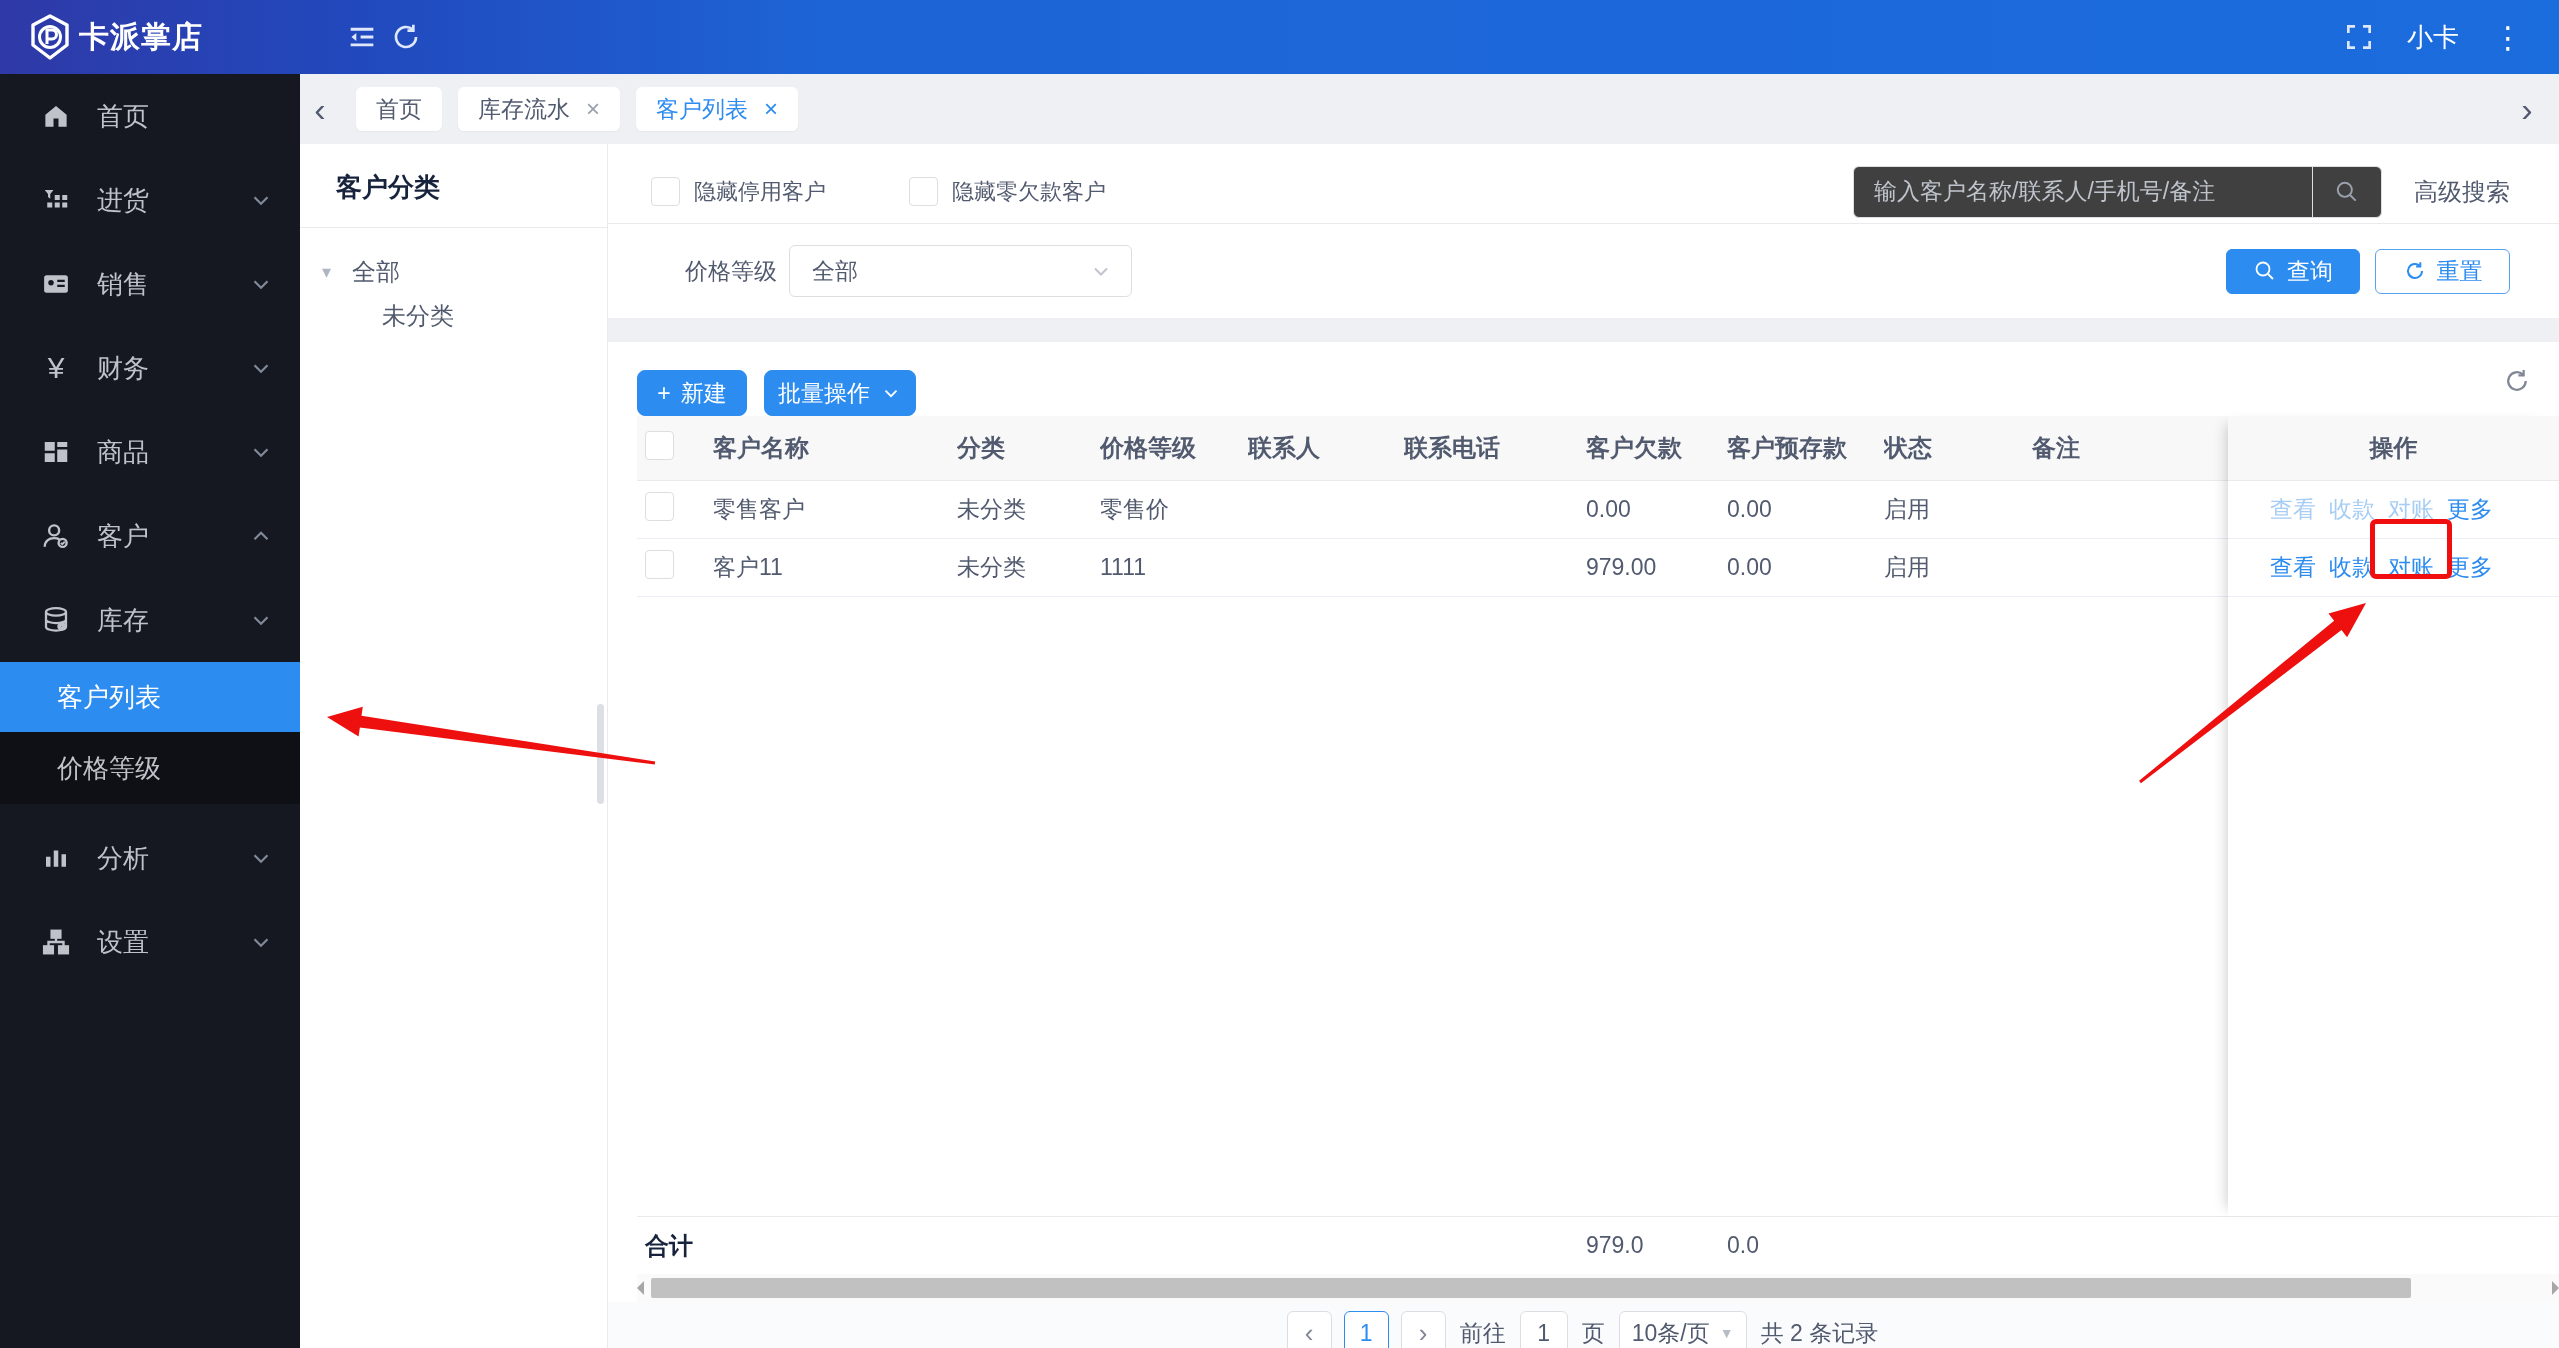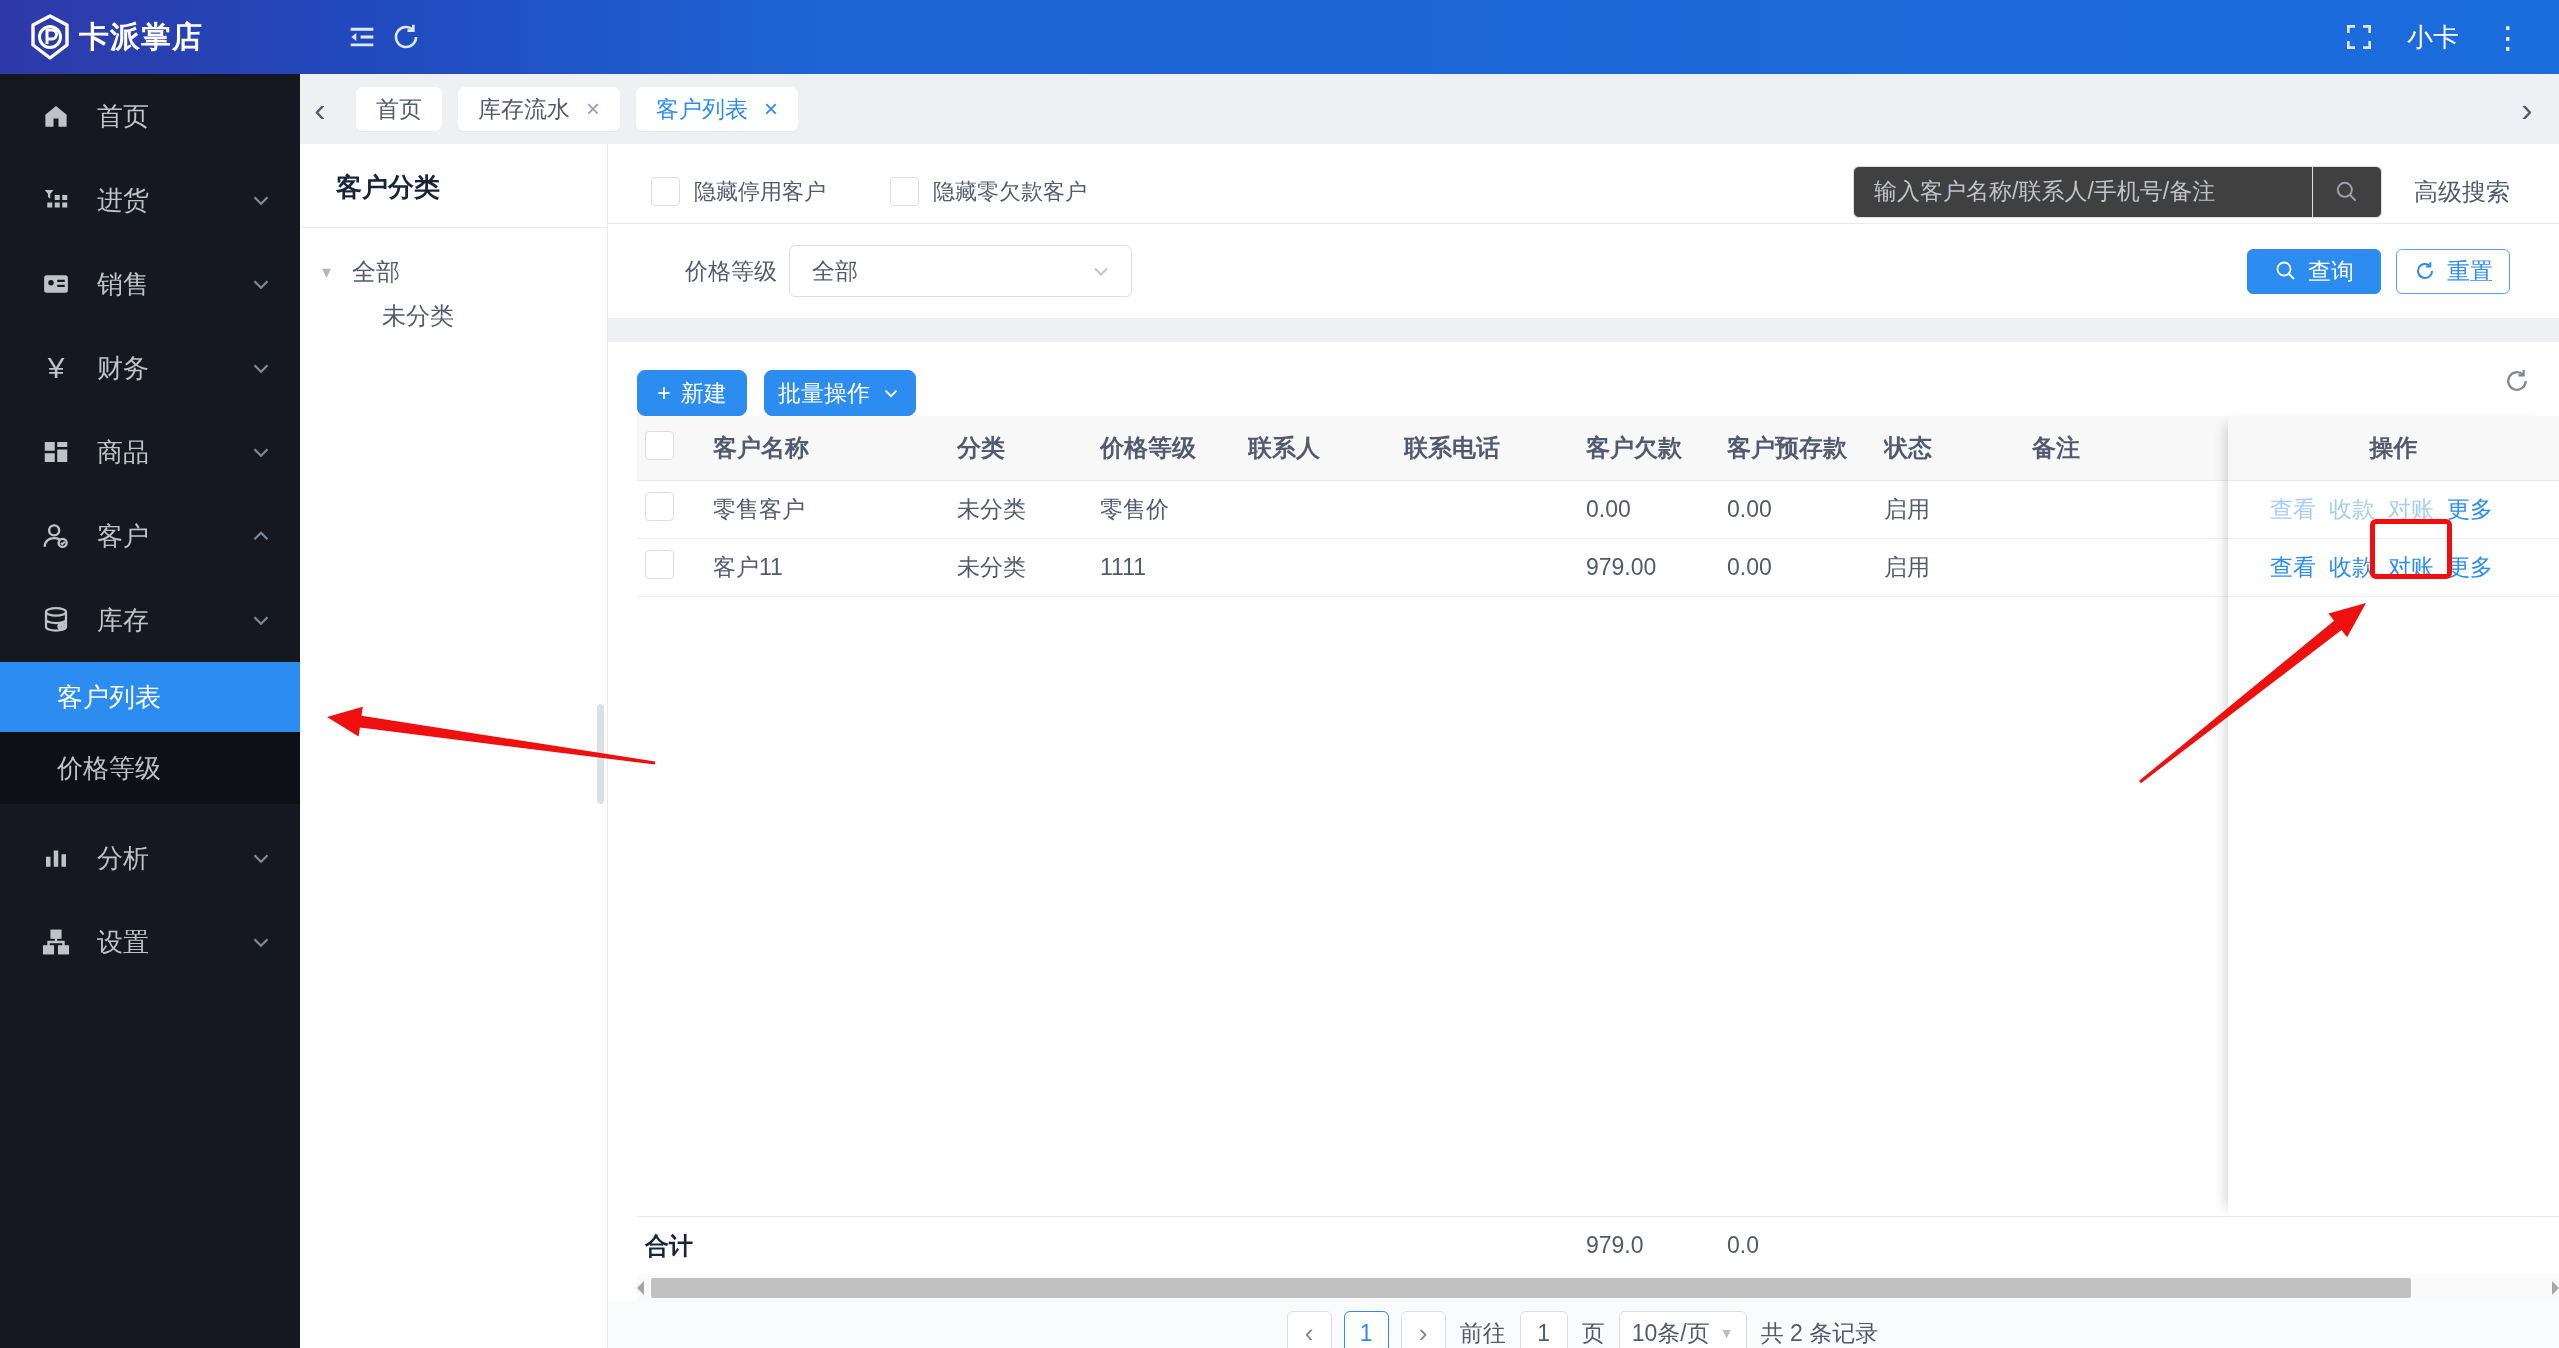--- a/index.html
+++ b/index.html
@@ -47,35 +47,35 @@
   .tree-row.child .tree-label{margin-left:82px}
   .cat-scroll{position:absolute;right:3px;top:560px;width:7px;height:100px;border-radius:4px;background:#dcdfe3}
 
   
   .page{position:absolute;top:160px;left:608px;width:1951px;height:1204px;background:#fff;z-index:4}
 
   .filter-row1{height:64px;display:flex;align-items:center;padding:0 49px 0 43px;border-bottom:1px solid #e8eaec}
   .cb{width:29px;height:29px;border:1px solid #dcdee2;border-radius:4px;background:#fff;display:inline-block;flex:none;cursor:pointer}
   .cb-label{font-size:22px;color:#515a6e;margin-left:14px;cursor:pointer}
   .cb-group{display:flex;align-items:center}
-  .cb-group+.cb-group{margin-left:64px}
+  .cb-group+.cb-group{margin-left:83px}
   .search-wrap{margin-left:auto;width:529px;height:52px;border:1px solid #dcdee2;border-radius:6px;display:flex;align-items:stretch;background:#404040}
   .search-input{flex:1;display:flex;align-items:center;padding-left:20px;font-size:23px;color:#bfc4cc;white-space:nowrap;overflow:hidden}
   .search-btn{width:69px;border-left:1px solid #dcdee2;display:flex;align-items:center;justify-content:center;cursor:pointer;border-radius:0 6px 6px 0}
   .adv-search{font-size:24px;color:#515a6e;margin-left:32px;cursor:pointer;white-space:nowrap}
 
   .filter-row2{height:94px;display:flex;align-items:center;padding-right:49px}
   .fr2-label{font-size:23px;color:#515a6e;margin-left:77px}
   .sel{width:343px;height:52px;border:1px solid #dcdee2;border-radius:6px;display:flex;align-items:center;padding:0 18px 0 22px;margin-left:12px;cursor:pointer;background:#fff}
   .sel-text{flex:1;font-size:23px;color:#515a6e}
   .btn{height:45px;border-radius:6px;display:inline-flex;align-items:center;justify-content:center;font-size:23px;cursor:pointer;gap:10px}
   .btn-primary{background:#2d8cf0;color:#fff;border:1px solid #2d8cf0}
   .btn-ghost{background:#fff;color:#2d8cf0;border:1px solid #57a3f3}
   .btn-query{width:134px;margin-left:auto}
-  .btn-reset{width:114px;margin-left:15px}
+  .btn-reset{width:135px;margin-left:15px}
 
   .gray-gap{height:24px;background:#eef0f4}
 
   .table-sec{position:relative}
   .toolbar{height:74px;display:flex;align-items:flex-end;padding-left:29px;position:relative}
   .btn-new{width:110px;height:46px;border-radius:8px}
   .btn-batch{width:152px;height:46px;border-radius:8px;margin-left:17px}
   .tool-refresh{position:absolute;right:27px;top:24px;cursor:pointer}
 
   .table-wrap{position:relative;margin-left:29px;width:1922px}

